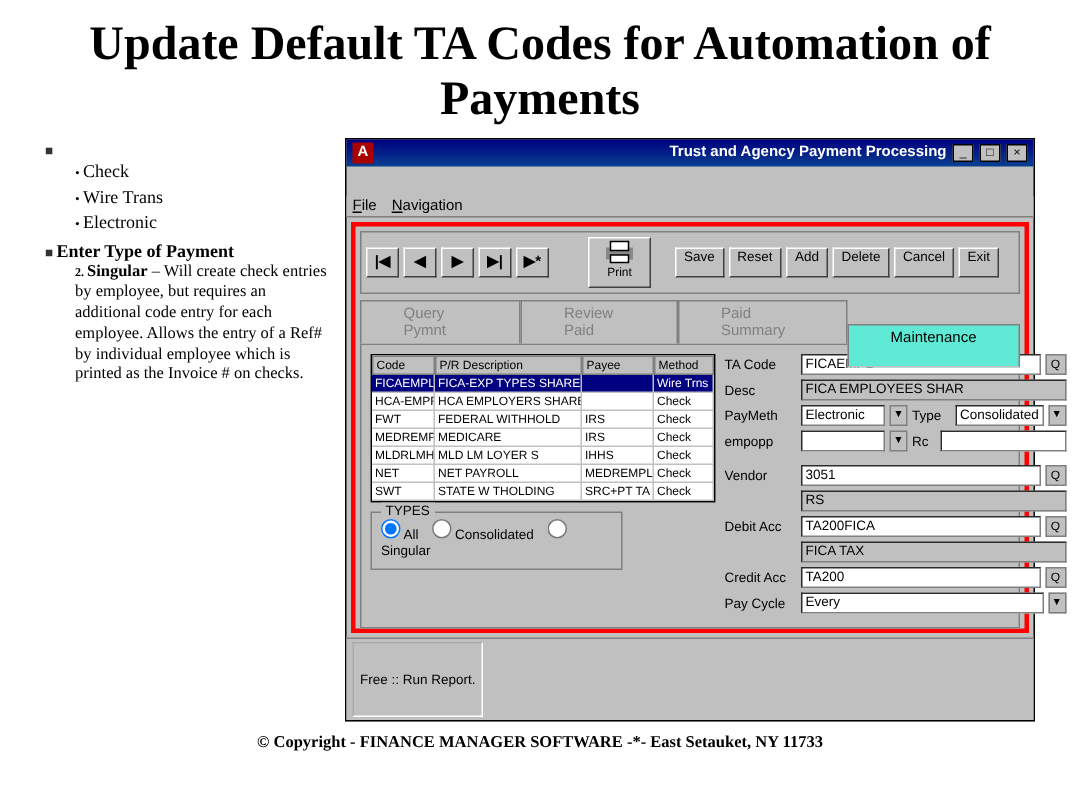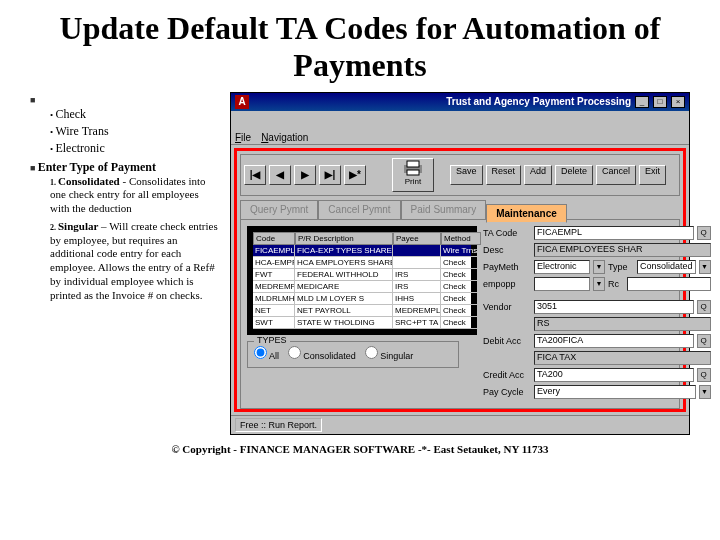--- a/index.html
+++ b/index.html
@@ -90,36 +90,36 @@
   .txtbtn {
     height:20px; padding:0 5px;
     background:#c0c0c0;
     border:1px solid #fff; border-right-color:#404040; border-bottom-color:#404040;
     font-size:9px;
   }
   .tabs {
     display:flex; gap:0; margin-top:4px;
   }
   .tab {
-    padding:3px 9px;
+    padding:3px 28px;
     background:#c0c0c0;
     border:1px solid #808080;
     border-bottom:none;
     font-size:10px;
     color:#808080;
   }
-  .tab.active { background:#fdba74; color:#000; font-weight:bold; border-bottom:1px solid #c0c0c0; position:relative; top:4px; }
+  .tab.active { background:#5eead4; color:#000; font-weight:normal; border-bottom:1px solid #c0c0c0; position:relative; top:16px; }
   .tabbody {
     border:1px solid #808080;
     padding:6px;
     background:#c0c0c0;
     display:flex; gap:6px;
   }
   .grid {
-    border:6px solid #000000;
+    border:1px solid #000000;
     background:#fff;
     width: 230px;
   }
   .grid-head, .grid-row {
     display:grid;
     grid-template-columns: 42px 98px 48px 40px;
     font-size:8px;
   }
   .grid-head div {
     background:#c0c0c0; border:1px solid #808080; padding:1px 2px;
@@ -137,32 +137,32 @@
   .form-row label { width:48px; color:#000; }
   .form-row .field {
     flex:1; background:#fff; border:1px inset #808080; height:14px;
     padding:0 2px; font-size:9px; overflow:hidden; white-space:nowrap;
   }
   .form-row .field.gray { background:#c0c0c0; }
   .dd { width:12px; height:14px; background:#c0c0c0; border:1px solid #808080; text-align:center; font-size:7px; line-height:12px; }
   .q { width:14px; height:14px; background:#c0c0c0; border:1px solid #808080; text-align:center; font-size:8px; line-height:12px; }
   .typesbox {
     border:1px solid #808080; margin-top:6px; padding:4px 6px 6px 6px;
-    position:relative; width: 212px;
+    position:relative; width: 168px;
   }
   .typesbox .legend {
     position:absolute; top:-7px; left:6px; background:#c0c0c0; padding:0 3px; font-size:9px;
   }
   .typesbox label { font-size:9px; margin-right:6px; }
   .statusbar {
     border-top:1px solid #808080;
     padding:2px 4px; font-size:9px; background:#c0c0c0;
     display:flex;
   }
-  .statusbar .cell { border:1px inset #fff; padding:1px 4px; }
+  .statusbar .cell { border:1px inset #fff; padding:19px 4px; }
   .copyright {
     text-align:center; font-size:11px; font-weight:bold;
     margin-top:8px;
   }
 </style>
 </head>
 <body>
 
 <div class="slide">
   <h1 class="title">Update Default TA Codes for Automation of Payments</h1>
@@ -172,23 +172,20 @@
       <ul class="bullets">
         <li class="sq">
           <ul class="sub">
             <li>Check</li>
             <li>Wire Trans</li>
             <li>Electronic</li>
           </ul>
         </li>
         <li class="sq"><span class="bold">Enter Type of Payment</span>
           <ul class="num">
-            <li>
-              <span class="nlabel">1.</span><span class="bold">Consolidated</span><span> - Consolidates into one check entry for all employees with the deduction</span>
-            </li>
             <li>
               <span class="nlabel">2.</span><span class="bold">Singular</span><span> – Will create check entries by employee, but requires an additional code entry for each employee. Allows the entry of a Ref# by individual employee which is printed as the Invoice # on checks.</span>
             </li>
           </ul>
         </li>
       </ul>
     </div>
 
     <div class="right-col">
       <div class="app-window">
@@ -224,21 +221,21 @@
             <div class="txtbtn">Save</div>
             <div class="txtbtn">Reset</div>
             <div class="txtbtn">Add</div>
             <div class="txtbtn">Delete</div>
             <div class="txtbtn">Cancel</div>
             <div class="txtbtn">Exit</div>
           </div>
 
           <div class="tabs">
             <div class="tab">Query Pymnt</div>
-            <div class="tab">Cancel Pymnt</div>
+            <div class="tab">Review Paid</div>
             <div class="tab">Paid Summary</div>
             <div class="tab active">Maintenance</div>
           </div>
 
           <div class="tabbody">
             <div>
               <div class="grid">
                 <div class="grid-head">
                   <div>Code</div>
                   <div>P/R Description</div>

